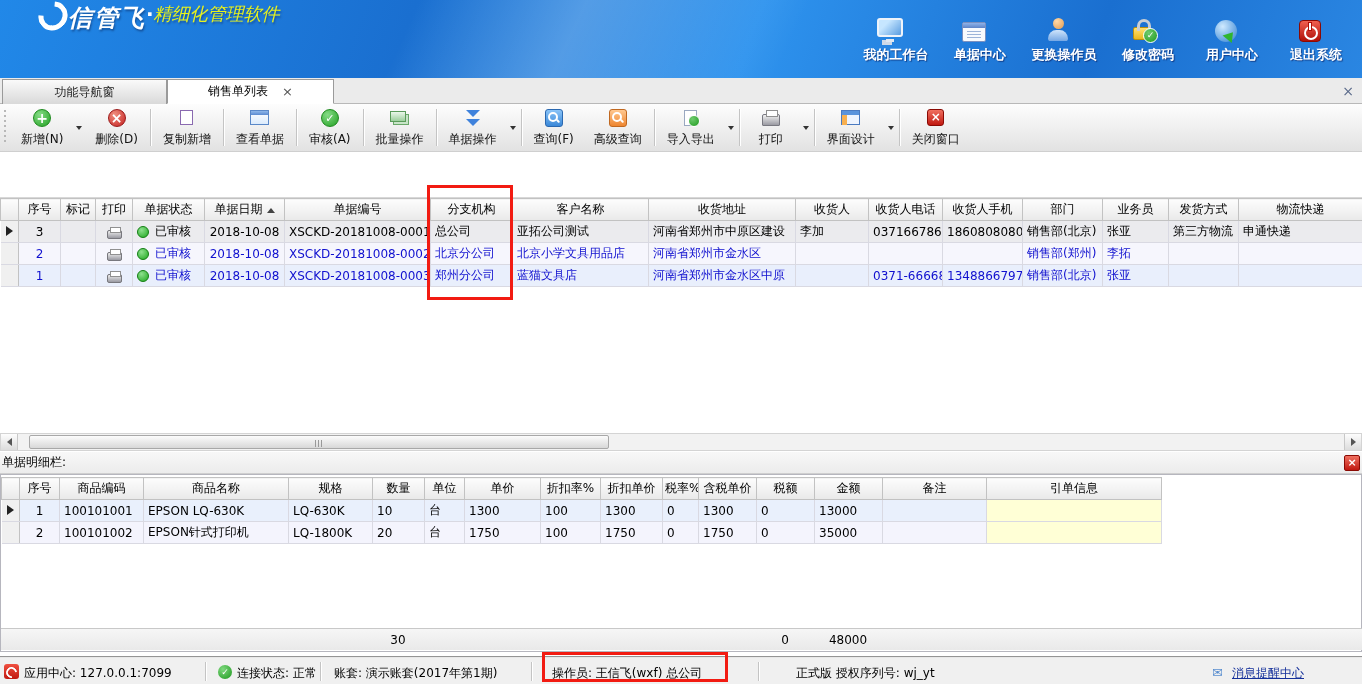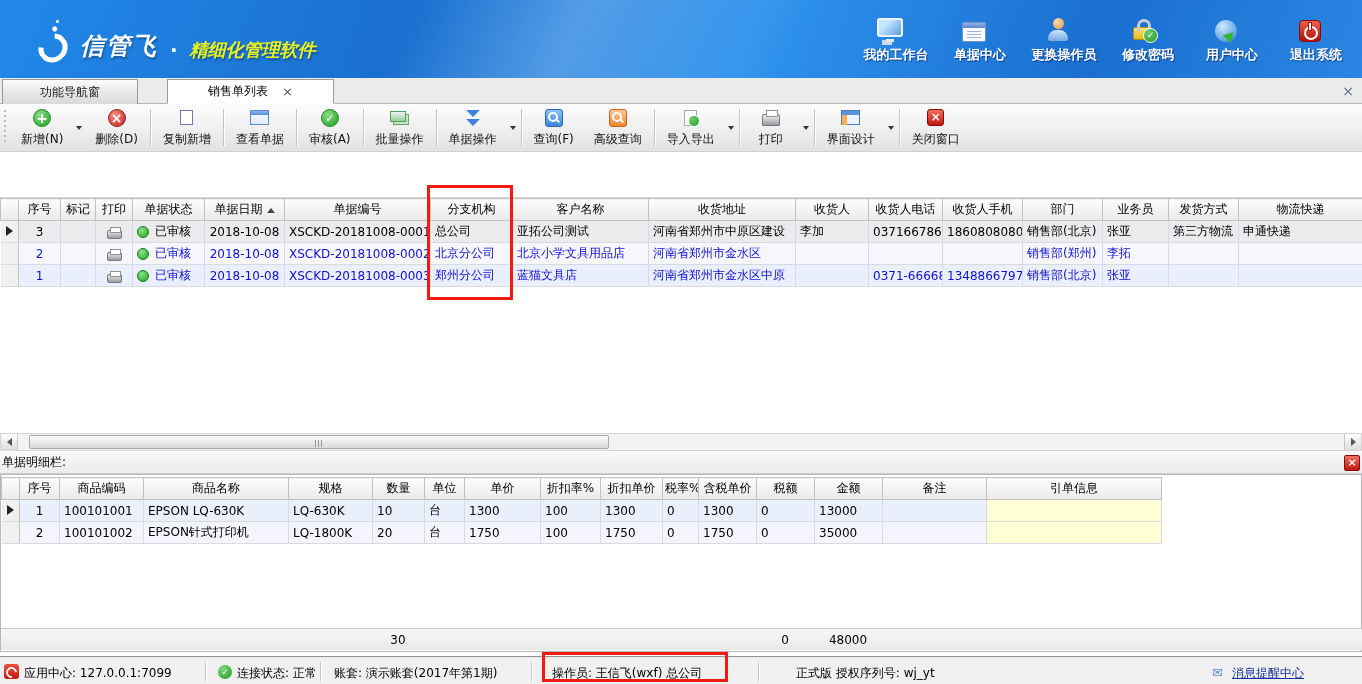--- a/index.html
+++ b/index.html
@@ -4,26 +4,26 @@
 <style>
 * { margin:0; padding:0; box-sizing:border-box; }
 body { font-family:"DejaVu Sans","Liberation Sans",sans-serif; font-size:12px; background:#fff; }
 .app { position:relative; width:1362px; height:684px; background:#fff; overflow:hidden; }
 
 
 .top-header { position:absolute; left:0; top:0; width:1362px; height:78px;
   background:linear-gradient(110deg,#2188e8 0%,#1a6fd0 30%,#2e93ee 55%,#1a6fd0 80%,#2a86e2 100%); overflow:hidden; }
 .top-header::after { content:""; position:absolute; left:0; top:0; width:100%; height:100%;
   background:linear-gradient(115deg,transparent 30%,rgba(255,255,255,.22) 42%,transparent 58%); pointer-events:none; }
-.brand-wrap { position:absolute; left:38px; top:30px; display:flex; align-items:flex-end; gap:12px; z-index:2; }
+.brand-wrap { position:absolute; left:38px; top:2px; display:flex; align-items:flex-start; gap:0; z-index:2; }
 .logo-swoosh { width:30px; height:28px; border:5px solid #fff; border-radius:50%; border-top-color:transparent; transform:rotate(-40deg); position:relative; }
 .logo-swoosh::after { content:""; position:absolute; right:-6px; top:-7px; width:5px; height:5px; background:#fff; border-radius:50%; box-shadow:7px -4px 0 -1px #fff; }
 .brand-text { color:#fff; font-size:24px; font-weight:bold; font-style:italic; letter-spacing:2px; text-shadow:1px 2px 2px rgba(0,0,40,.35); }
 .brand-sep { color:#fff; font-size:20px; font-weight:bold; }
-.brand-tagline { color:#e8f21c; font-size:18px; font-weight:bold; font-style:italic; text-shadow:1px 2px 2px rgba(0,0,40,.35); }
+.brand-tagline { color:#e8f21c; font-size:18px; font-weight:normal; font-style:italic; text-shadow:1px 2px 2px rgba(0,0,40,.35); }
 .top-nav { position:absolute; right:10px; top:12px; display:flex; z-index:2; }
 .top-nav-item { width:84px; display:flex; flex-direction:column; align-items:center; gap:4px; cursor:pointer; }
 .top-nav-item .lbl { color:#fff; font-weight:bold; font-size:13px; text-shadow:1px 1px 1px rgba(0,0,60,.5); white-space:nowrap;padding-left:12px; }
 .hd-ic { height:30px; display:flex; align-items:flex-end; justify-content:center; }
 .hd-monitor { width:26px; height:19px; border:2px solid #eef3fa; border-radius:3px; background:linear-gradient(135deg,#c6e6ff 30%,#5a9ce0); position:relative; margin-bottom:5px; }
 .hd-monitor::after { content:""; position:absolute; left:7px; bottom:-7px; width:8px; height:3px; background:#dfe8f2; box-shadow:-3px 2px 0 1px #cdd9e8; }
 .hd-list { width:24px; height:20px; background:#f8fafd; border:1px solid #7a90c0; border-radius:2px; position:relative; }
 .hd-list::before { content:""; position:absolute; left:0; top:0; width:100%; height:5px; background:linear-gradient(#8fb2e8,#5d84c8); }
 .hd-list::after { content:""; position:absolute; left:4px; top:8px; width:14px; height:8px;
   background:repeating-linear-gradient(#9db4d8 0 1px,transparent 1px 3px); }
@@ -35,21 +35,21 @@
 .hd-person::after { content:""; position:absolute; left:1px; top:12px; width:20px; height:11px; background:linear-gradient(#cfe4fb,#76a8e4); border-radius:10px 10px 3px 3px; }
 .hd-globe { width:22px; height:22px; border-radius:50%; background:radial-gradient(circle at 35% 30%,#cfeaff,#2f7fd0); position:relative; }
 .hd-globe::after { content:""; position:absolute; right:-1px; bottom:1px; width:0; height:0; border:6px solid transparent; border-bottom:9px solid #2fb52f; transform:rotate(40deg); }
 .hd-power { width:22px; height:22px; border-radius:4px; background:linear-gradient(#f06050,#b01008); border:1px solid #8a0a04; position:relative; }
 .hd-power::before { content:""; position:absolute; left:4px; top:5px; width:10px; height:10px; border:2px solid #fff; border-radius:50%; }
 .hd-power::after { content:""; position:absolute; left:9px; top:2px; width:2px; height:7px; background:#fff; box-shadow:0 0 0 1px #b01008; }
 
 
 .tabstrip { position:absolute; left:0; top:78px; width:1362px; height:26px; background:#ebebeb; border-bottom:1px solid #b8b8b8; }
 .tab { position:absolute; top:1px; height:25px; display:flex; align-items:center; justify-content:center; gap:14px; cursor:pointer; }
-.tab-nav { left:2px; width:136px; background:linear-gradient(#fafafa,#d9d9d9); border:1px solid #9a9a9a; border-bottom:none; color:#222; }
+.tab-nav { left:2px; width:165px; background:linear-gradient(#fafafa,#d9d9d9); border:1px solid #9a9a9a; border-bottom:none; color:#222; }
 .tab-active { left:167px; width:167px; background:#fff; border:1px solid #9a9a9a; border-bottom:1px solid #fff; }
 .tab-close { color:#555; font-size:13px; line-height:13px; cursor:pointer; }
 .tab-close::before { content:"\00d7"; }
 .strip-close { position:absolute; right:8px; top:5px; color:#5a6a8a; font-size:14px; cursor:pointer; }
 .strip-close::before { content:"\00d7"; }
 
 
 .toolbar { position:absolute; left:0; top:104px; width:1362px; height:48px;
   background:linear-gradient(#fdfdfd,#ededed 60%,#e2e2e2); border-bottom:1px solid #cfcfcf; display:flex; align-items:stretch; }
 .tb-grip { width:7px; margin:6px 2px; background:repeating-linear-gradient(#b8b8b8 0 2px,transparent 2px 5px); background-size:2px 100%; background-repeat:repeat-y; background-position:2px 0; }

